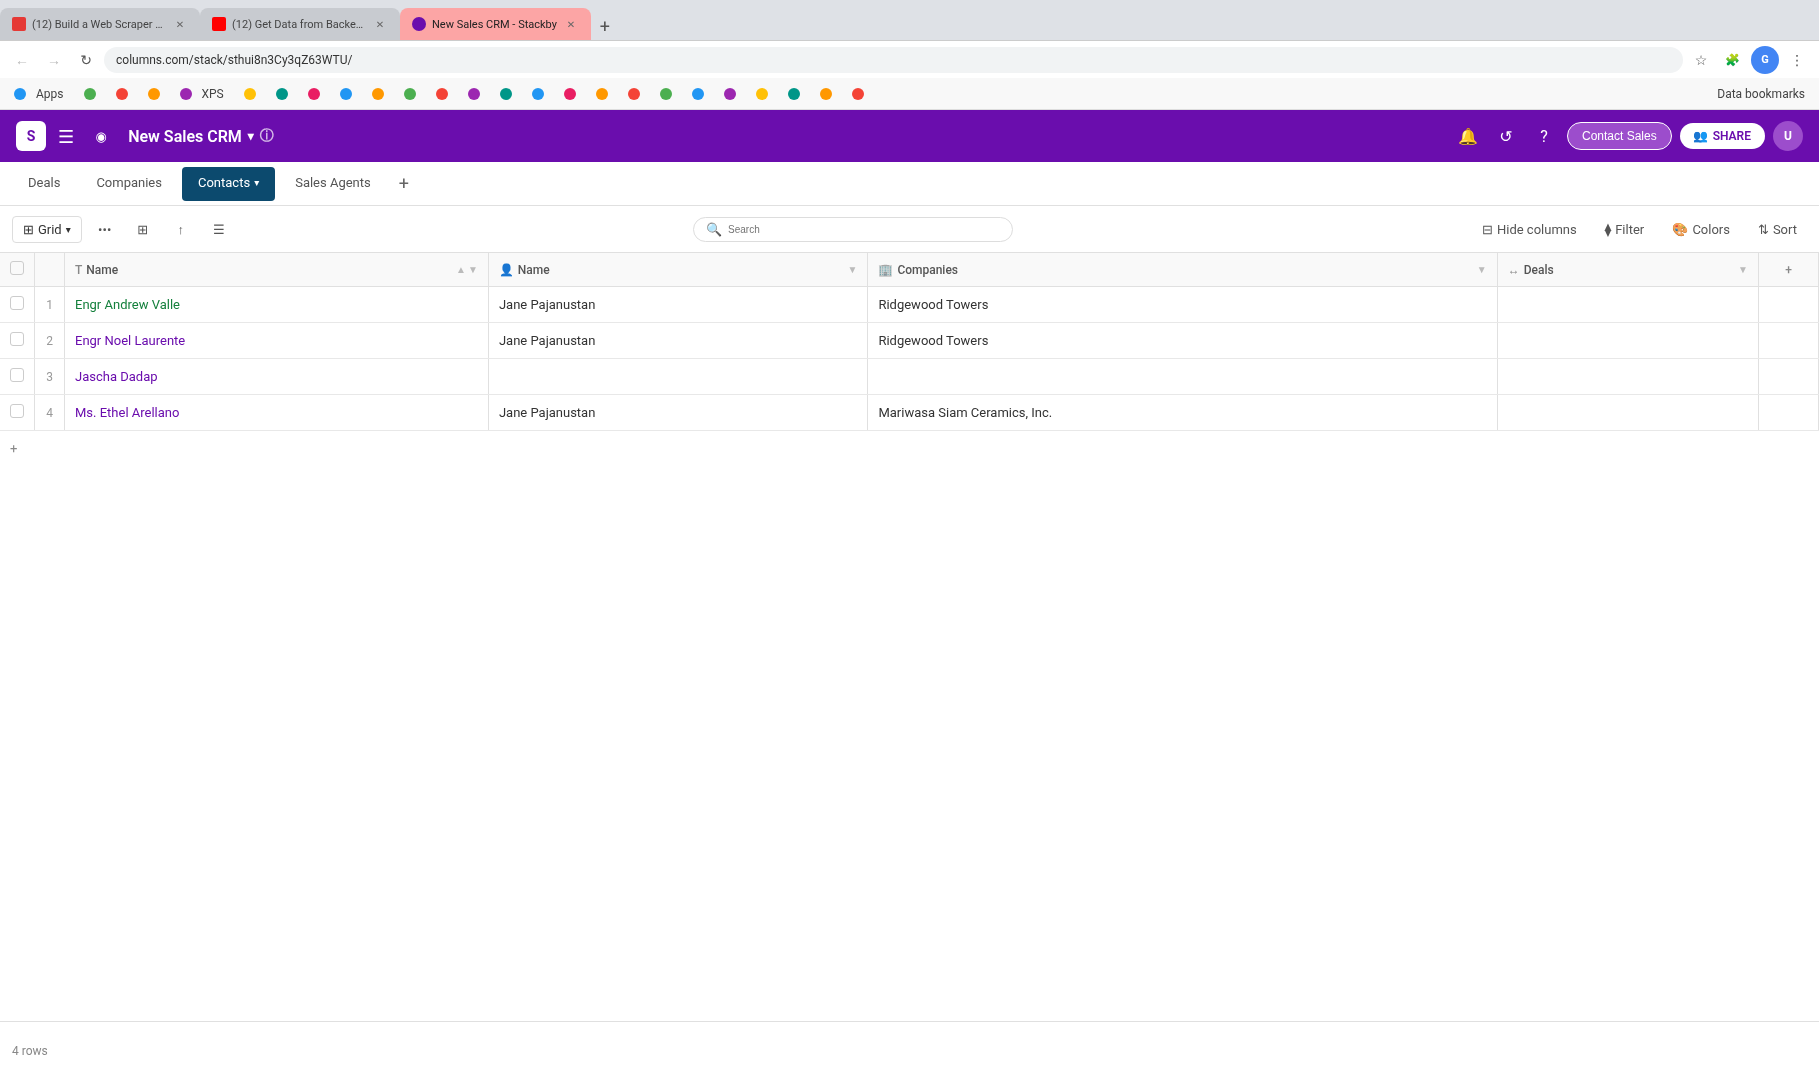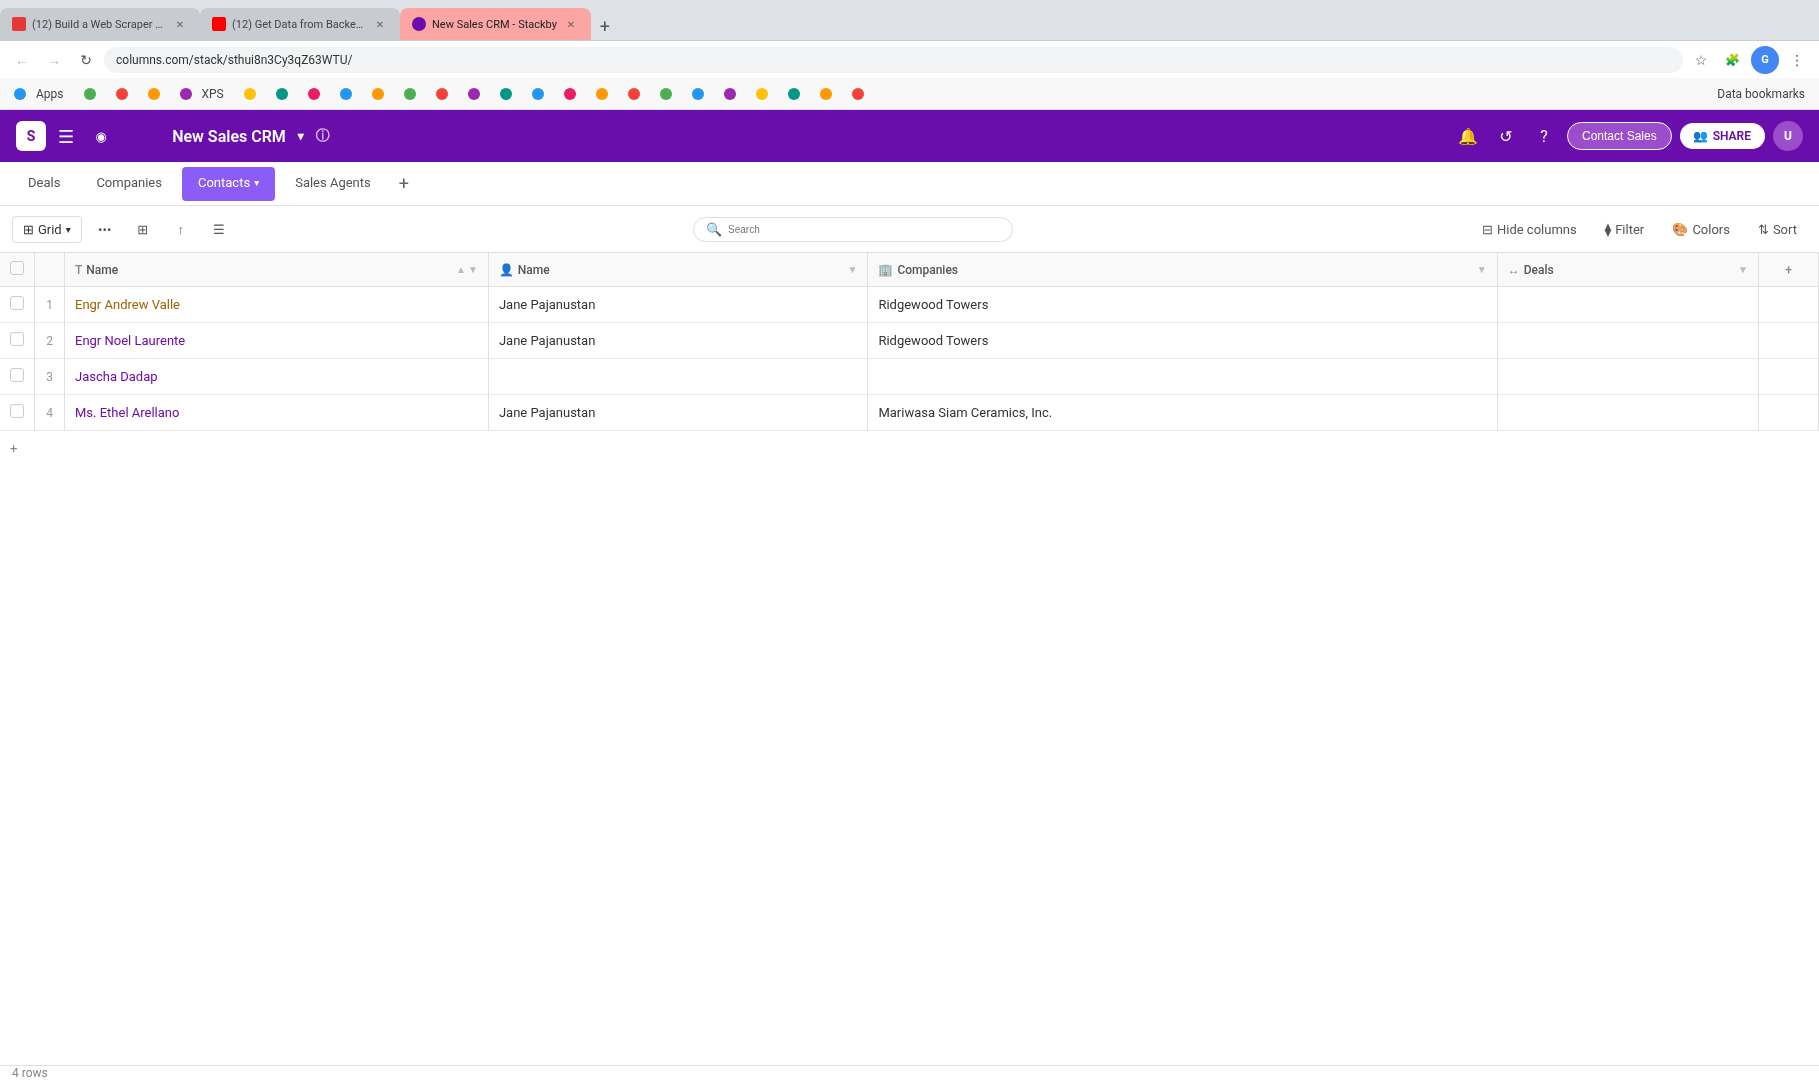--- a/index.html
+++ b/index.html
@@ -34,32 +34,32 @@
     .bm-teal { background: #009688; }
     .bm-pink { background: #e91e63; }
 
     
     .app-container { background: #fff; height: calc(1080px - 110px); display: flex; flex-direction: column; }
 
     
     .app-header { background: #6a0dad; display: flex; align-items: center; padding: 0 16px; height: 52px; gap: 12px; }
     .app-logo { width: 30px; height: 30px; background: #fff; border-radius: 6px; display: flex; align-items: center; justify-content: center; color: #6a0dad; font-weight: bold; font-size: 14px; flex-shrink: 0; }
     .hamburger-btn { color: #fff; cursor: pointer; font-size: 18px; }
-    .workspace-name { color: #fff; font-size: 16px; font-weight: 600; display: flex; align-items: center; gap: 12px; cursor: pointer; margin-left: 44px; }
+    .workspace-name { color: #fff; font-size: 16px; font-weight: 600; display: flex; align-items: center; gap: 6px; cursor: pointer; }
     .header-spacer { flex: 1; }
     .header-actions { display: flex; align-items: center; gap: 8px; }
     .header-icon-btn { color: #fff; cursor: pointer; font-size: 16px; width: 30px; height: 30px; display: flex; align-items: center; justify-content: center; border-radius: 50%; }
     .contact-sales-btn { background: #9c4dcc; color: #fff; border: 1px solid #fff; border-radius: 20px; padding: 6px 14px; font-size: 12px; cursor: pointer; white-space: nowrap; }
     .share-btn { background: #fff; color: #6a0dad; border-radius: 20px; padding: 6px 14px; font-size: 12px; font-weight: 600; cursor: pointer; display: flex; align-items: center; gap: 4px; }
     .avatar { width: 30px; height: 30px; border-radius: 50%; background: #9c4dcc; display: flex; align-items: center; justify-content: center; color: #fff; font-size: 12px; font-weight: bold; cursor: pointer; }
 
     
     .tabs-row { display: flex; align-items: center; padding: 0 12px; border-bottom: 1px solid #e0e0e0; background: #fff; height: 44px; gap: 4px; }
     .view-tab { padding: 8px 16px; border-radius: 4px 4px 0 0; cursor: pointer; font-size: 13px; color: #555; border-bottom: 3px solid transparent; white-space: nowrap; }
-    .view-tab.active-contacts { background: #8b5cf6; color: #fff; border-radius: 4px; border-bottom: 3px solid transparent; display: flex; align-items: center; gap: 4px; }
+    .view-tab.active-contacts { background: #0c4a6e; color: #fff; border-radius: 4px; border-bottom: 3px solid transparent; display: flex; align-items: center; gap: 4px; }
     .tab-dropdown-arrow { font-size: 10px; }
     .add-tab-btn { width: 26px; height: 26px; border-radius: 50%; display: flex; align-items: center; justify-content: center; color: #666; cursor: pointer; font-size: 18px; }
 
     
     .toolbar { display: flex; align-items: center; padding: 8px 12px; gap: 8px; border-bottom: 1px solid #e0e0e0; background: #fff; }
     .grid-view-btn { display: flex; align-items: center; gap: 4px; padding: 5px 10px; border: 1px solid #ddd; border-radius: 4px; cursor: pointer; font-size: 13px; color: #333; }
     .toolbar-icon-btn { width: 30px; height: 30px; display: flex; align-items: center; justify-content: center; border-radius: 4px; cursor: pointer; color: #555; }
     .toolbar-spacer { flex: 1; }
     .search-box { display: flex; align-items: center; gap: 6px; border: 1px solid #ddd; border-radius: 20px; padding: 4px 12px; width: 320px; background: #fff; }
     .search-input { border: none; outline: none; font-size: 10px; color: #555; flex: 1; background: transparent; }
@@ -74,21 +74,21 @@
     th:first-child { width: 30px; padding: 8px; }
     .col-header { display: flex; align-items: center; gap: 4px; }
     .col-icon { font-size: 12px; color: #888; }
     .col-sort-icons { margin-left: auto; display: flex; gap: 2px; color: #bbb; font-size: 10px; }
     td { padding: 8px 10px; border-right: 1px solid #e0e0e0; border-bottom: 1px solid #e8e8e8; font-size: 13px; color: #333; height: 36px; }
     td:first-child { color: #bbb; font-size: 11px; text-align: center; width: 30px; }
     td.row-num { color: #999; font-size: 12px; text-align: center; }
     .checkbox-cell { width: 26px; text-align: center; }
     .add-col-btn { width: 60px; text-align: center; color: #888; cursor: pointer; }
     .add-row-btn { display: flex; align-items: center; gap: 4px; padding: 8px 10px; color: #888; cursor: pointer; font-size: 13px; }
-    .status-bar { padding: 0 12px; font-size: 12px; color: #888; border-top: 1px solid #e0e0e0; background: #fff; }
+    .status-bar { padding: 22px 12px; font-size: 12px; color: #888; border-top: 1px solid #e0e0e0; background: #fff; }
 
     .check-box { width: 14px; height: 14px; border: 1px solid #ccc; border-radius: 3px; display: inline-block; cursor: pointer; }
   </style>
 </head>
 <body>
 
 <div class="browser-chrome">
 
   <div class="tab-bar">
     <div class="tab inactive">
@@ -332,21 +332,21 @@
               </div>
             </div>
           </th>
           <th class="add-col-btn">+</th>
         </tr>
       </thead>
       <tbody>
         <tr>
           <td class="checkbox-cell"><div class="check-box"></div></td>
           <td class="row-num">1</td>
-          <td style="color:#a16207;margin-top:6px;">Engr Andrew Valle</td>
+          <td style="color:#15803d;margin-top:6px;">Engr Andrew Valle</td>
           <td>Jane Pajanustan</td>
           <td>Ridgewood Towers</td>
           <td></td>
           <td></td>
         </tr>
         <tr>
           <td class="checkbox-cell"><div class="check-box"></div></td>
           <td class="row-num">2</td>
           <td style="color:#6a0dad;">Engr Noel Laurente</td>
           <td>Jane Pajanustan</td>

